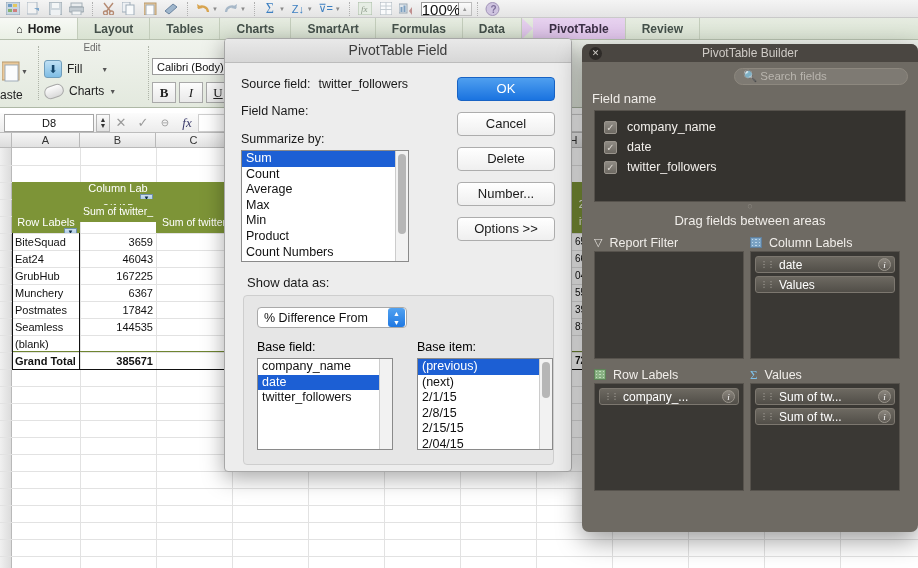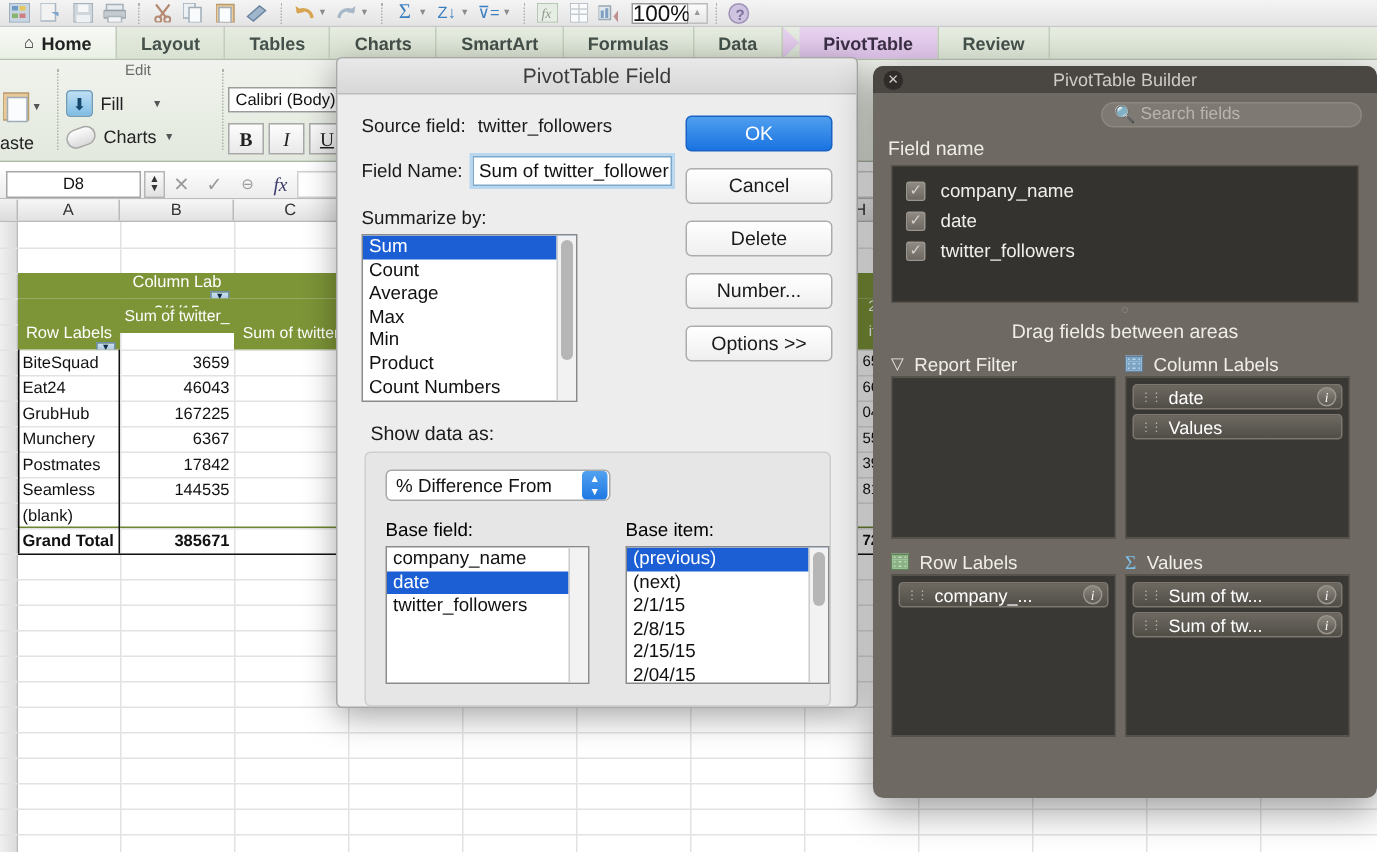--- a/index.html
+++ b/index.html
@@ -638,25 +638,24 @@
     <div class="dlg-title">PivotTable Field</div>
     <div class="dlg-body">
 
       <div class="row-src">
         <span class="lbl">Source field:</span>
         <span class="lbl">twitter_followers</span>
       </div>
 
       <div class="row-fn">
         <span class="lbl">Field Name:</span>
-        <div class="txtin">Sum of twitter_follower</div>
       </div>
 
       <div class="lbl" style="margin-bottom:4px;">Summarize by:</div>
-      <div class="listbox" style="width:144px;height:112px;">
+      <div class="listbox" style="width:168px;height:112px;">
         <div class="li sel">Sum</div>
         <div class="li">Count</div>
         <div class="li">Average</div>
         <div class="li">Max</div>
         <div class="li">Min</div>
         <div class="li">Product</div>
         <div class="li">Count Numbers</div>
         <div class="lb-scroll">
           <div class="lb-thumb" style="top:3px;height:80px;"></div>
         </div>

